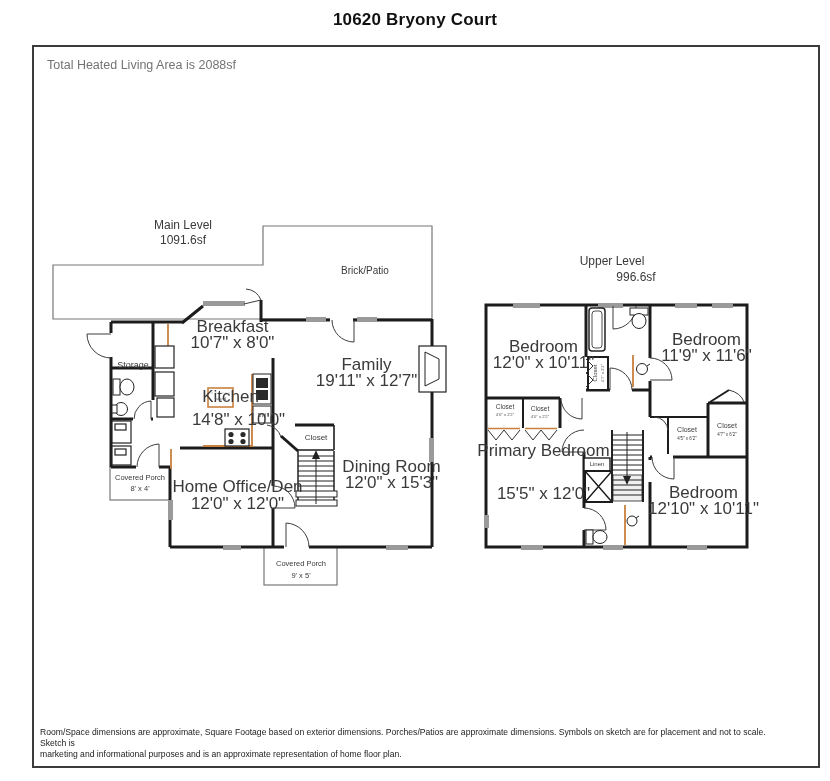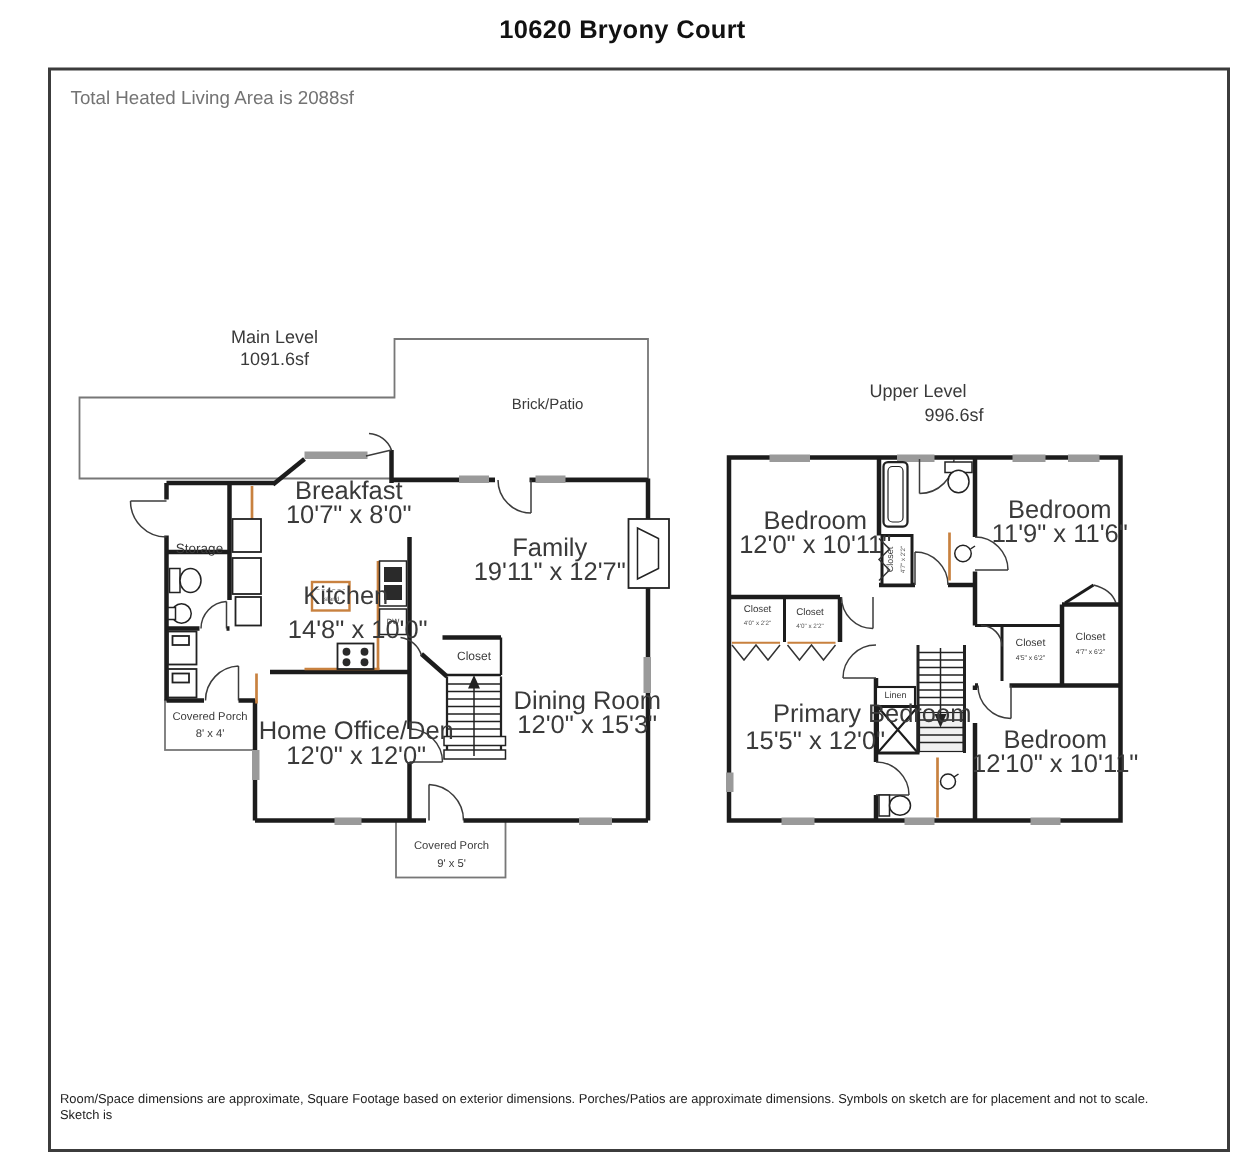--- a/index.html
+++ b/index.html
@@ -283,21 +283,21 @@
 <div class="lbl t75" style="left:140px;top:489px;">8' x 4'</div>
 <div class="lbl t75" style="left:301px;top:564px;">Covered Porch</div>
 <div class="lbl t75" style="left:301px;top:576px;">9' x 5'</div>
 
 <div class="lbl t12" style="left:612px;top:261px;">Upper Level</div>
 <div class="lbl t12" style="left:636px;top:277px;">996.6sf</div>
 <div class="lbl t11" style="left:534px;top:347px;">Bedroom</div>
 <div class="lbl t11" style="left:534px;top:363px;">12'0" x 10'11"</div>
 <div class="lbl t11" style="left:697px;top:340px;">Bedroom</div>
 <div class="lbl t11" style="left:697px;top:356px;">11'9" x 11'6"</div>
-<div class="lbl t11" style="left:534px;top:476px;margin-left:38px;">Primary Bedroom</div>
+<div class="lbl t11" style="left:534px;top:451px;">Primary Bedroom</div>
 <div class="lbl t11" style="left:534px;top:494px;">15'5" x 12'0"</div>
 <div class="lbl t11" style="left:694px;top:493px;">Bedroom</div>
 <div class="lbl t11" style="left:694px;top:509px;">12'10" x 10'11"</div>
 
 <div class="lbl rot" style="left:598px;top:373px;">
   <span class="t6" style="display:block;">Closet</span>
   <span class="t4" style="display:block;">4'7" x 2'2"</span>
 </div>
 
 <div class="lbl t65" style="left:505px;top:407px;">Closet</div>
@@ -305,13 +305,14 @@
 <div class="lbl t65" style="left:540px;top:409px;">Closet</div>
 <div class="lbl t4" style="left:540px;top:417px;">4'0" x 2'2"</div>
 <div class="lbl t7" style="left:687px;top:430px;">Closet</div>
 <div class="lbl t45" style="left:687px;top:439px;">4'5" x 6'2"</div>
 <div class="lbl t7" style="left:727px;top:426px;">Closet</div>
 <div class="lbl t45" style="left:727px;top:435px;">4'7" x 6'2"</div>
 <div class="lbl t6" style="left:597px;top:464.5px;">Linen</div>
 
 <div class="disclaimer">
   <span>Room/Space dimensions are approximate, Square Footage based on exterior dimensions. Porches/Patios are approximate dimensions. Symbols on sketch are for placement and not to scale. Sketch is</span><br>
+  <span>marketing and informational purposes and is an approximate representation of home floor plan.</span>
 </div>
 
 </body></html>

